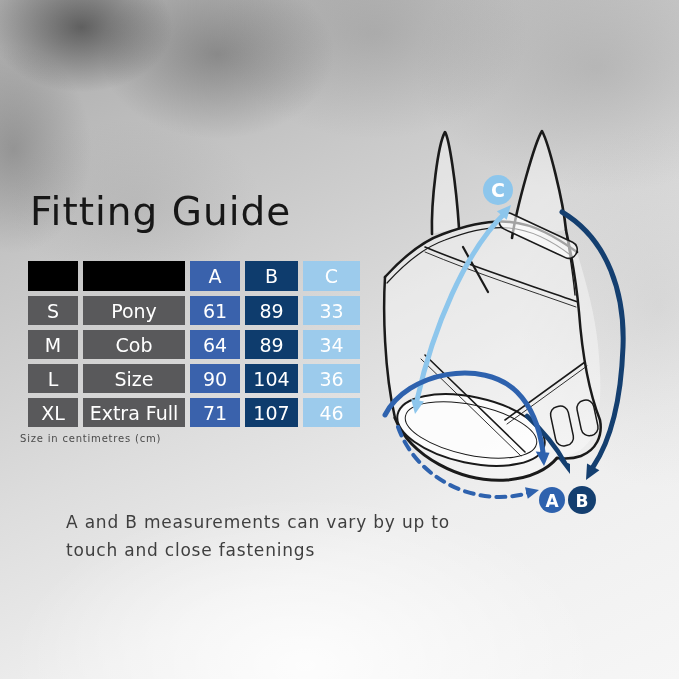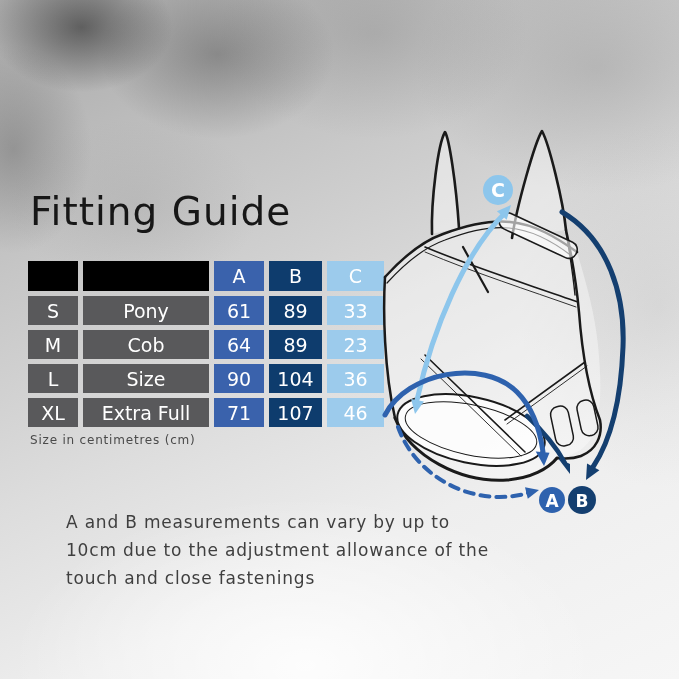--- a/index.html
+++ b/index.html
@@ -24,29 +24,29 @@
   table.size-table{
     position:absolute;left:23px;top:256px;
     border-collapse:separate;border-spacing:5px;
   }
   table.size-table th, table.size-table td{
     text-align:center;vertical-align:middle;color:#ffffff;
     font-size:19px;font-weight:400;white-space:nowrap;padding:0;
   }
   table.size-table th{height:30px;}
   table.size-table td{height:29px;}
-  .c1{width:50px}.c2{width:126px}.c3{width:50px}.c4{width:53px}.c5{width:57px}
+  .c1{width:50px}.c2{width:102px}.c3{width:50px}.c4{width:53px}.c5{width:57px}
   .cell-blank{background:#000000;}
   .cell-gray{background:#59595b;}
   .cell-a{background:#3a62ac;}
   .cell-b{background:#0e3c6d;}
   .cell-c{background:#9ccbec;}
   .footnote{
-    position:absolute;left:30px;top:433px;
-    font-size:12px;letter-spacing:.8px;color:#4a4a4a;
+    position:absolute;left:20px;top:433px;
+    font-size:10px;letter-spacing:.8px;color:#4a4a4a;
   }
   .note{
     position:absolute;left:30px;top:508px;
     font-size:17px;letter-spacing:.8px;color:#3f3f3f;line-height:28px;margin-left:36px;
   }
   .diagram{position:absolute;left:365px;top:100px;width:312px;height:430px;}
   .badge-letter{font-weight:bold;fill:#ffffff;text-anchor:middle;
     font-family:"DejaVu Sans","Liberation Sans",sans-serif;}
 </style>
 </head>
@@ -72,21 +72,21 @@
         <td class="c2 cell-gray">Pony</td>
         <td class="c3 cell-a">61</td>
         <td class="c4 cell-b">89</td>
         <td class="c5 cell-c">33</td>
       </tr>
       <tr>
         <td class="c1 cell-gray">M</td>
         <td class="c2 cell-gray">Cob</td>
         <td class="c3 cell-a">64</td>
         <td class="c4 cell-b">89</td>
-        <td class="c5 cell-c">23</td>
+        <td class="c5 cell-c">34</td>
       </tr>
       <tr>
         <td class="c1 cell-gray">L</td>
         <td class="c2 cell-gray">Size</td>
         <td class="c3 cell-a">90</td>
         <td class="c4 cell-b">104</td>
         <td class="c5 cell-c">36</td>
       </tr>
       <tr>
         <td class="c1 cell-gray">XL</td>
@@ -95,21 +95,20 @@
         <td class="c4 cell-b">107</td>
         <td class="c5 cell-c">46</td>
       </tr>
     </tbody>
   </table>
 
   <div class="footnote">Size in centimetres (cm)</div>
 
   <div class="note">
     <div>A and B measurements can vary by up to</div>
-    <div>10cm due to the adjustment allowance of the</div>
     <div>touch and close fastenings</div>
   </div>
 
   <svg class="diagram" viewBox="0 0 312 430" xmlns="http://www.w3.org/2000/svg">
 
     <g fill="none" stroke="#1a1a1a" stroke-linecap="round" stroke-linejoin="round">
       <path d="M 20,177 C 40,155 58,141 78,134 C 100,126 125,120 145,122 C 170,124 192,138 212,152 C 222,185 230,215 233,245 C 236,278 237,302 231,326 C 227,344 213,356 192,358 C 175,372 160,378 142,380 C 95,382 45,355 30,318 C 22,270 18,210 20,177 Z" fill="rgba(250,250,250,0.45)" stroke="none"></path>
 
       <path d="M 67,134 C 66,100 73,44 80,32 C 84,38 91,82 94,128" stroke-width="2.6" fill="rgba(250,250,250,0.45)"></path>
       <path d="M 147,138 C 152,105 170,42 177,31 C 184,44 198,100 201,130" stroke-width="2.6" fill="rgba(250,250,250,0.45)"></path>

